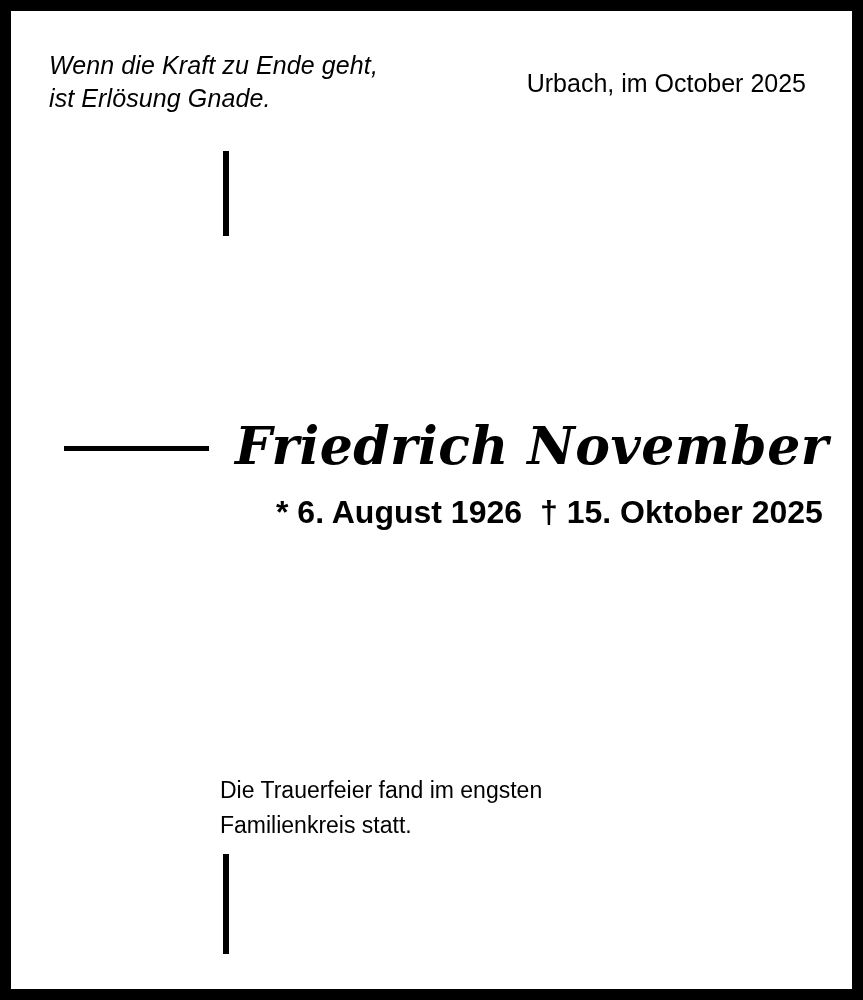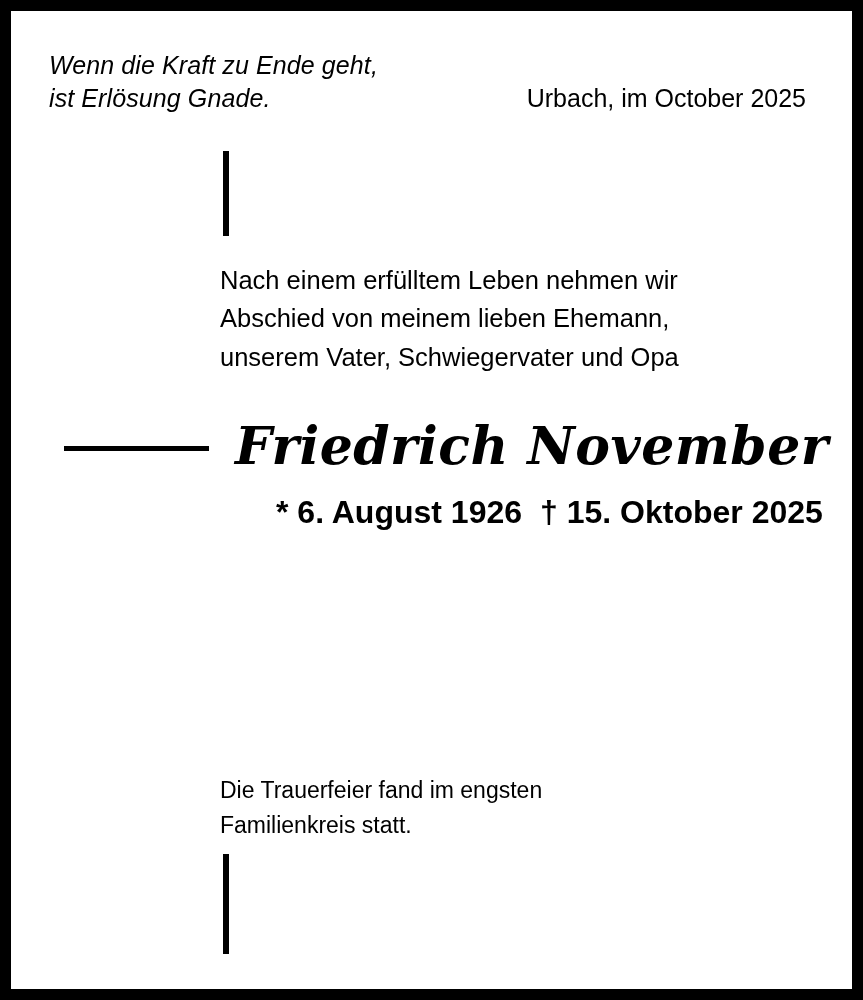--- a/index.html
+++ b/index.html
@@ -29,21 +29,21 @@
     width: 100%;
     height: 100%;
     background: #ffffff;
     border: 2px solid #000000;
     padding: 0;
   }
 
   .top-row {
     display: flex;
     justify-content: space-between;
-    align-items: flex-end;
+    align-items: center;
     padding: 38px 38px 0 38px;
   }
   .verse {
     font-style: italic;
     font-size: 25px;
     line-height: 1.32;
     white-space: pre-line;
     letter-spacing: 0.1px;
   }
   .place-date {
@@ -137,23 +137,20 @@
   <div class="inner">
 
     <div class="top-row">
       <div class="verse">Wenn die Kraft zu Ende geht,
 ist Erlösung Gnade.</div>
       <div class="place-date">Urbach, im October 2025</div>
     </div>
 
     <div class="rule-vertical-top"></div>
 
-    <div class="intro">Nach einem erfülltem Leben nehmen wir
-Abschied von meinem lieben Ehemann,
-unserem Vater, Schwiegervater und Opa</div>
 
     <div class="rule-horizontal"></div>
 
     <div class="name">Friedrich November</div>
 
     <div class="dates">
       <span>* 6. August 1926</span><span class="sep"></span><span>† 15. Oktober 2025</span>
     </div>
 
 

